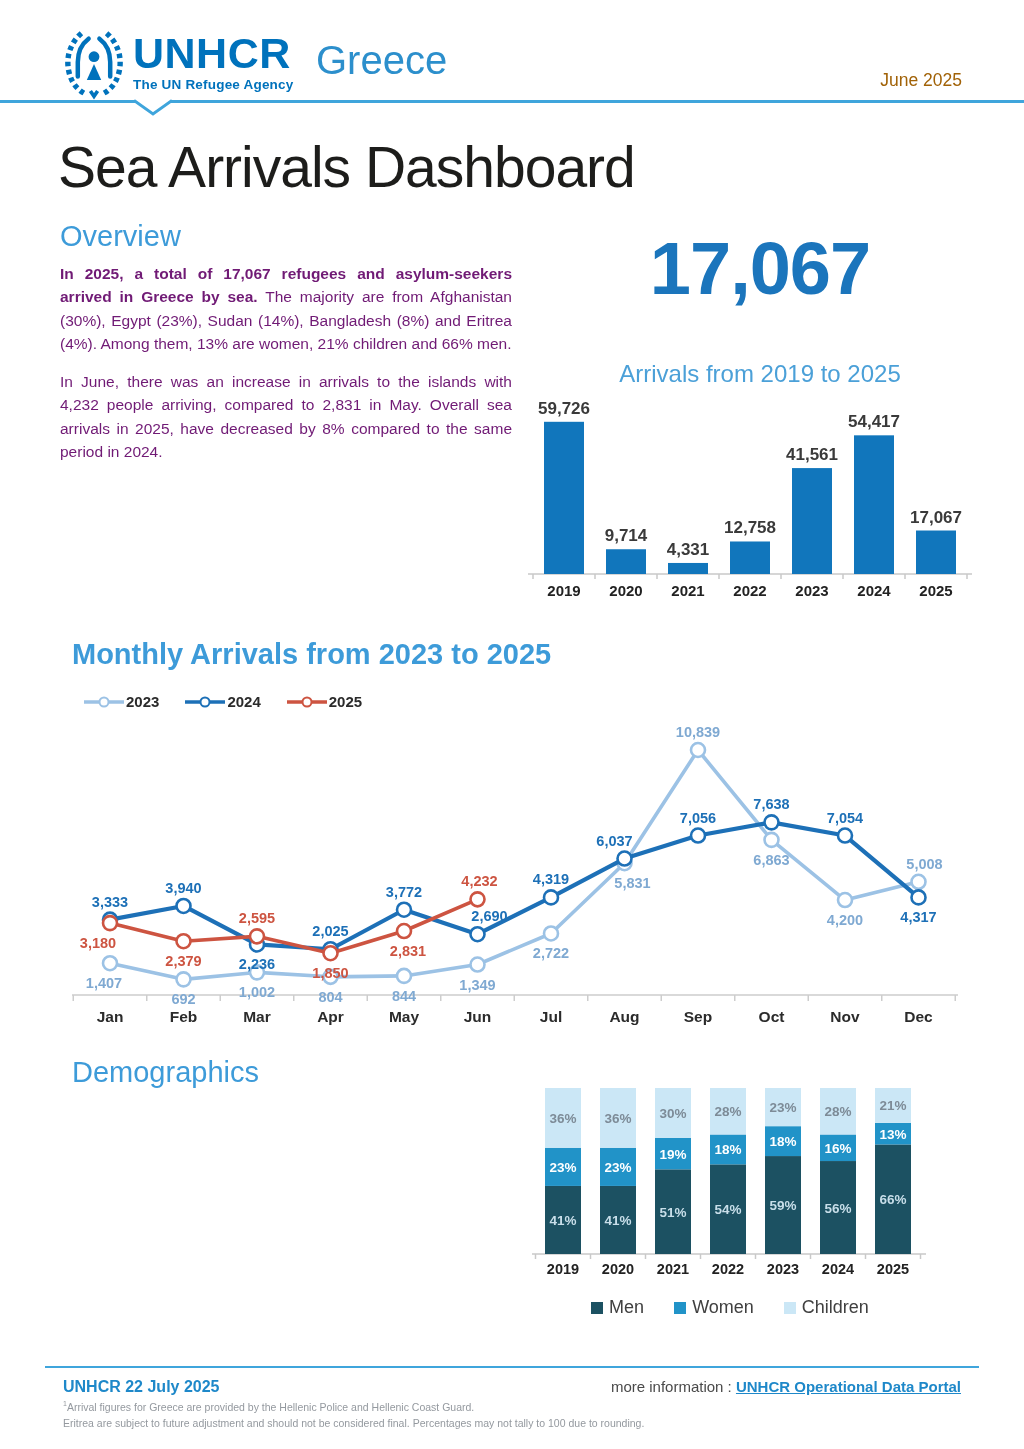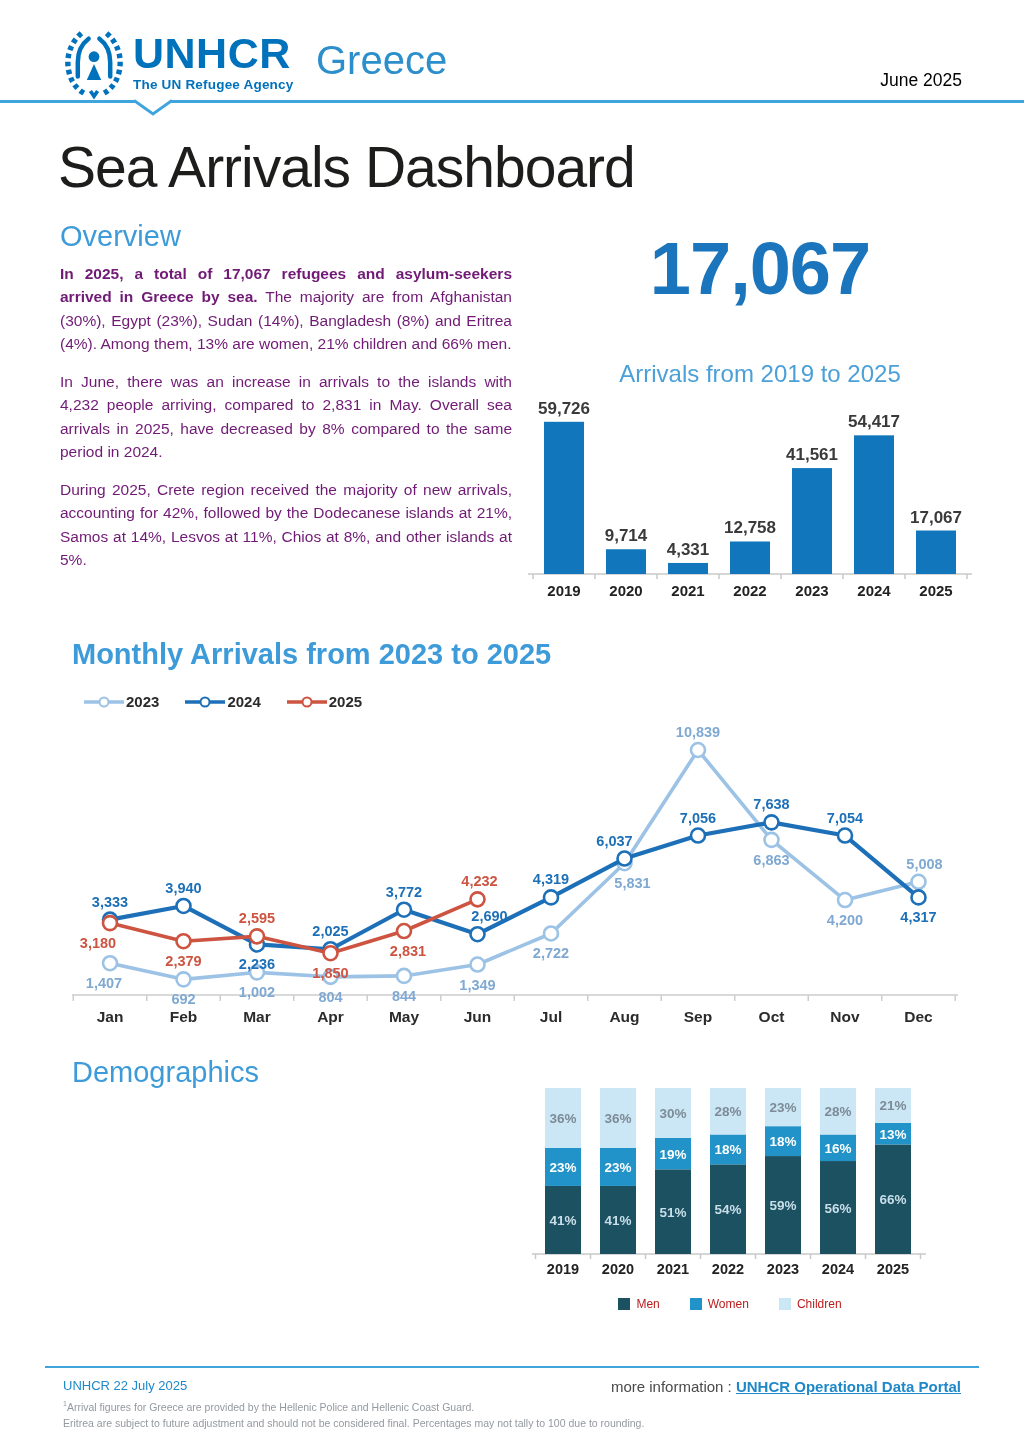--- a/index.html
+++ b/index.html
@@ -5,21 +5,21 @@
   html,body{margin:0;padding:0;background:#fff;}
   body{font-family:"Liberation Sans",sans-serif;color:#3e3e3e;}
   .page{position:relative;width:1024px;height:1449px;background:#fff;overflow:hidden;}
 
   
   .emblem{position:absolute;left:58px;top:26px;}
   .org-block{position:absolute;left:133px;top:32px;}
   .org-name{font-size:43px;font-weight:bold;color:#0072BC;letter-spacing:0.5px;line-height:1;}
   .org-tag{font-size:13.5px;font-weight:bold;color:#0072BC;margin-top:2px;letter-spacing:0.2px;}
   .country{position:absolute;left:316px;top:38px;font-size:40px;color:#2C8FCC;}
-  .issue-date{position:absolute;right:62px;top:70px;font-size:17.5px;color:#000000;}
+  .issue-date{position:absolute;right:62px;top:70px;font-size:17.5px;color:#a16207;}
   .header-rule{position:absolute;left:0;top:100px;width:1024px;height:3px;background:#3FA5DC;}
   .header-notch{position:absolute;left:134px;top:99px;}
 
   
   .doc-title{position:absolute;left:58px;top:134px;font-size:57px;color:#1d1d1b;letter-spacing:-1px;}
   .section-h{font-size:29px;color:#3D9BD9;}
   .overview-h{position:absolute;left:60px;top:220px;text-align:center;}
   .overview-text{position:absolute;left:60px;top:262px;width:452px;font-size:15.5px;line-height:1.5;text-align:justify;color:#701a75;}
   .overview-text p{margin:0 0 15px 0;}
   .b{font-weight:bold;}
@@ -36,25 +36,25 @@
   .line-legend .lbl{font-size:15px;font-weight:bold;color:#2b2b2b;}
   #monthly-chart{position:absolute;left:58px;top:712px;}
 
   
   .demo-h{position:absolute;left:72px;top:1056px;}
   .demo-text{position:absolute;left:72px;top:1100px;width:448px;font-size:15.5px;line-height:1.5;text-align:justify;color:#3e3e3e;}
   #demo-chart{position:absolute;left:530px;top:1082px;}
   .demo-legend{position:absolute;left:530px;top:1297px;width:400px;display:flex;justify-content:center;gap:30px;align-items:center;}
   .demo-legend .item{display:flex;align-items:center;gap:6px;}
   .demo-legend .sq{width:12px;height:12px;display:inline-block;}
-  .demo-legend .lbl{font-size:12px;color:#b91c1c;}
+  .demo-legend .lbl{font-size:18px;color:#404040;}
 
   
   .footer-rule{position:absolute;left:45px;top:1366px;width:934px;height:2px;background:#3FA5DC;}
-  .footer-date{position:absolute;left:63px;top:1378px;font-size:13px;font-weight:normal;color:#1E88C9;}
+  .footer-date{position:absolute;left:63px;top:1378px;font-size:16px;font-weight:bold;color:#1E88C9;}
   .footnotes{position:absolute;left:63px;top:1398px;font-size:10.5px;color:#94999F;line-height:1.6;}
   .more-info{position:absolute;right:63px;top:1378px;font-size:15px;color:#4a4a4a;}
   .more-info a{color:#1E88C9;font-weight:bold;text-decoration:underline;cursor:pointer;}
   sup{font-size:7px;}
 </style>
 </head>
 <body>
 
 <div class="page">
 
@@ -82,21 +82,20 @@
     <polygon points="0,0 38,0 19,15" fill="#ffffff"></polygon>
     <polyline points="0,1.5 19,15 38,1.5" fill="none" stroke="#3FA5DC" stroke-width="3"></polyline>
   </svg>
 
   <div class="doc-title">Sea Arrivals Dashboard</div>
 
   <div class="section-h overview-h">Overview</div>
   <div class="overview-text">
     <p><span class="b">In 2025, a total of 17,067 refugees and asylum-seekers arrived in Greece by sea.</span><span> The majority are from Afghanistan (30%), Egypt (23%), Sudan (14%), Bangladesh (8%) and Eritrea (4%). Among them, 13% are women, 21% children and 66% men.</span></p>
     <p>In June, there was an increase in arrivals to the islands with 4,232 people arriving, compared to 2,831 in May. Overall sea arrivals in 2025, have decreased by 8% compared to the same period in 2024.</p>
-    <p>During 2025, Crete region received the majority of new arrivals, accounting for 42%, followed by the Dodecanese islands at 21%, Samos at 14%, Lesvos at 11%, Chios at 8%, and other islands at 5%.</p>
   </div>
 
   <div class="kpi">17,067</div>
   <div class="yearly-title">Arrivals from 2019 to 2025</div>
   <svg id="yearly-chart" width="450" height="218" viewBox="0 0 450 218">
       <line x1="2" y1="178" x2="446" y2="178" stroke="#C9C9C9" stroke-width="1.5"></line>
       <rect x="18" y="25.79503225806451" width="40" height="152.2049677419355" fill="#1176BC"></rect>
       <text x="38" y="17.79503225806451" text-anchor="middle" font-size="17" font-weight="700" fill="#3A3A3A">59,726</text>
       <text x="38" y="200" text-anchor="middle" font-size="15" font-weight="700" fill="#222">2019</text>
       <line x1="7" y1="178" x2="7" y2="183" stroke="#C9C9C9" stroke-width="1.5"></line>

